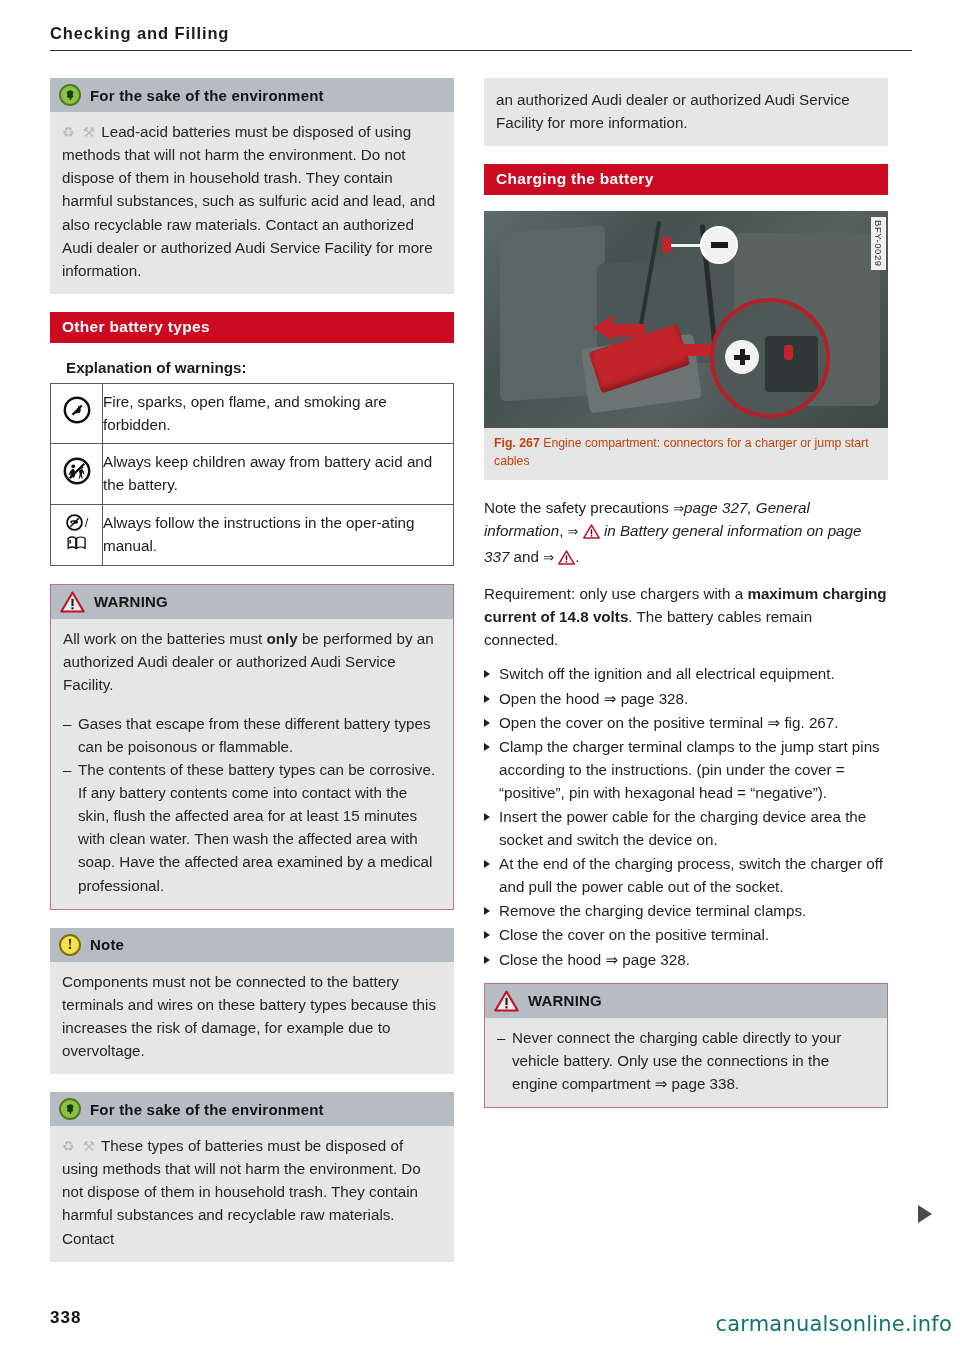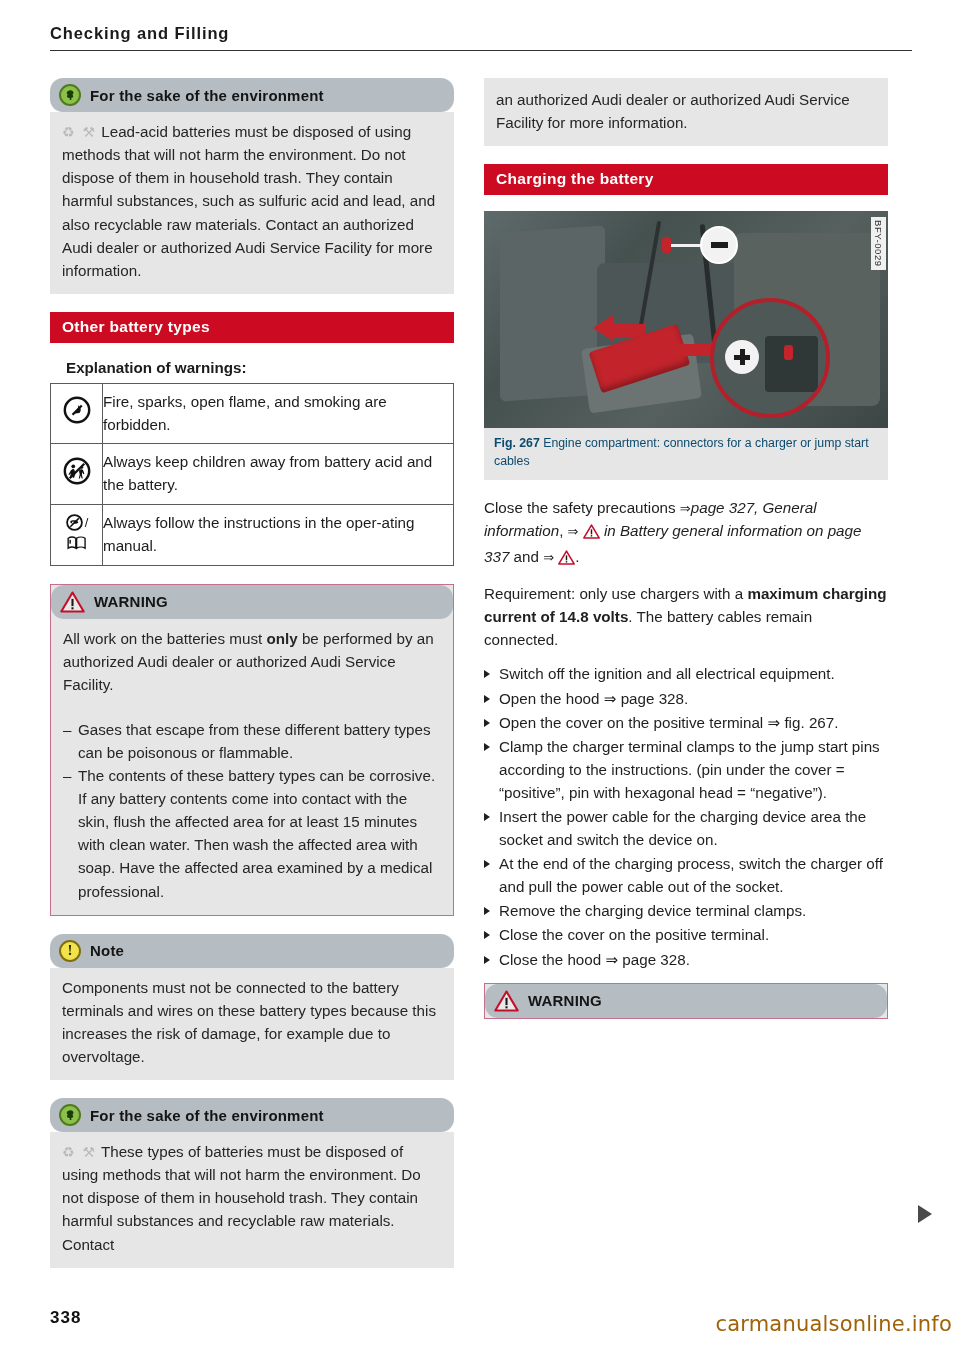--- a/index.html
+++ b/index.html
@@ -48,30 +48,29 @@
   .notice-head {
     background: #b6bdc2;
     display: flex;
     align-items: center;
     gap: 9px;
     padding: 6px 10px 6px 9px;
     font-size: 15px;
     font-weight: bold;
     color: #141414;
     letter-spacing: .2px;
-    border-radius: 13px;
   }
   .notice-body {
     background: #e6e6e6;
     padding: 8px 12px 12px 12px;
     font-size: 15.2px;
     line-height: 1.52;
     color: #262626;
   }
-  .notice-body p { margin: 0 0 22px 0; }
+  .notice-body p { margin: 0 0 16px 0; }
   .notice-body p:last-child { margin-bottom: 0; }
 
   
   .notice.warning {
     border: 1.6px solid #c4708c;
     background: #e6e6e6;
   }
   .notice.warning .notice-head { background: #b6bdc2; }
   .notice.warning .notice-body { background: #e6e6e6; }
 
@@ -165,21 +164,21 @@
     letter-spacing: .6px;
     padding: 3px 2px;
     writing-mode: vertical-rl;
     font-family: "Liberation Sans", sans-serif;
   }
   .fig-cap {
     background: #e6e6e6;
     font-size: 12.3px;
     line-height: 1.45;
     padding: 7px 10px 9px 10px;
-    color: #0c4a6e;
+    color: #c2410c;
   }
   .fig-cap b { font-weight: bold; }
 
   
   .eng { position:absolute; }
   .eng-block1 { left:4%; top:8%; width:26%; height:78%; background:#5c6566; border-radius:6px; transform:skewY(-4deg); }
   .eng-block2 { left:28%; top:24%; width:36%; height:46%; background:#4d5657; border-radius:8px; }
   .eng-block3 { left:62%; top:10%; width:36%; height:80%; background:#59625f; border-radius:8px; }
   .eng-cover  { left:25%; top:60%; width:28%; height:30%; background:#6b7373; border-radius:5px; transform:rotate(-8deg); }
   .eng-redcap { left:27%; top:58%; width:23%; height:20%; background:#c3242b; border-radius:4px; transform:rotate(-18deg); box-shadow: inset 0 -4px 6px rgba(0,0,0,.3); }
@@ -273,21 +272,21 @@
     position: absolute;
     left: 50px; bottom: 30px;
     font-size: 17px; font-weight: bold;
     letter-spacing: 1px;
     color: #111;
   }
   .watermark {
     position: absolute;
     right: 8px; bottom: 22px;
     font-size: 21px;
-    color: #a16207;
+    color: #0f766e;
     font-family: "DejaVu Sans", sans-serif;
     letter-spacing: .2px;
   }
   .continue-marker {
     position: absolute;
     right: 28px; bottom: 135px;
     width: 0; height: 0;
     border-top: 9px solid transparent;
     border-bottom: 9px solid transparent;
     border-left: 14px solid #4a4a4a;
@@ -450,21 +449,21 @@
         <div class="mag-inner-plus"></div>
       </div>
       <div class="vin-label">BFY-0029</div>
     </div>
     <div class="fig-cap">
       <b>Fig. 267</b>
       <span>Engine compartment: connectors for a charger or jump start cables</span>
     </div>
   </div>
 
-  <p class="para"><span>Close the safety precautions </span><span class="arrow-ref">⇒</span><i class="ref">page 327, General information</i><span>, </span><span class="arrow-ref">⇒</span>
+  <p class="para"><span>Note the safety precautions </span><span class="arrow-ref">⇒</span><i class="ref">page 327, General information</i><span>, </span><span class="arrow-ref">⇒</span>
     <span class="warn-tri-inline"><svg width="17" height="15" viewBox="0 0 26 23" aria-hidden="true">
           <path d="M13 1.6 24.7 21.4H1.3z" fill="#ffffff" stroke="#c40f2b" stroke-width="2.4" stroke-linejoin="round"></path>
           <rect x="11.9" y="8.2" width="2.2" height="7.6" fill="#1a1a1a"></rect>
           <rect x="11.9" y="17" width="2.2" height="2.2" fill="#1a1a1a"></rect>
         </svg></span><i class="ref"> in Battery general information on page 337</i><span> and </span><span class="arrow-ref">⇒</span>
     <span class="warn-tri-inline"><svg width="17" height="15" viewBox="0 0 26 23" aria-hidden="true">
           <path d="M13 1.6 24.7 21.4H1.3z" fill="#ffffff" stroke="#c40f2b" stroke-width="2.4" stroke-linejoin="round"></path>
           <rect x="11.9" y="8.2" width="2.2" height="7.6" fill="#1a1a1a"></rect>
           <rect x="11.9" y="17" width="2.2" height="2.2" fill="#1a1a1a"></rect>
         </svg></span><span>.</span></p>
@@ -487,20 +486,25 @@
     <div class="notice-head">
       <span class="icon-warn">
         <svg width="25" height="22" viewBox="0 0 26 23" aria-hidden="true">
           <path d="M13 1.6 24.7 21.4H1.3z" fill="#e9e9e9" stroke="#c40f2b" stroke-width="2.2" stroke-linejoin="round"></path>
           <rect x="11.9" y="8.2" width="2.2" height="7.6" fill="#1a1a1a"></rect>
           <rect x="11.9" y="17" width="2.2" height="2.2" fill="#1a1a1a"></rect>
         </svg>
       </span>
       <span>WARNING</span>
     </div>
+    <div class="notice-body">
+      <ul class="dashes">
+        <li>Never connect the charging cable directly to your vehicle battery. Only use the connections in the engine compartment ⇒ page 338.</li>
+      </ul>
+    </div>
   </div>
 
 </div>
 
 <div class="continue-marker"></div>
 
 <div class="page-number">338</div>
 <div class="watermark">carmanualsonline.info</div>
 
 </body></html>

